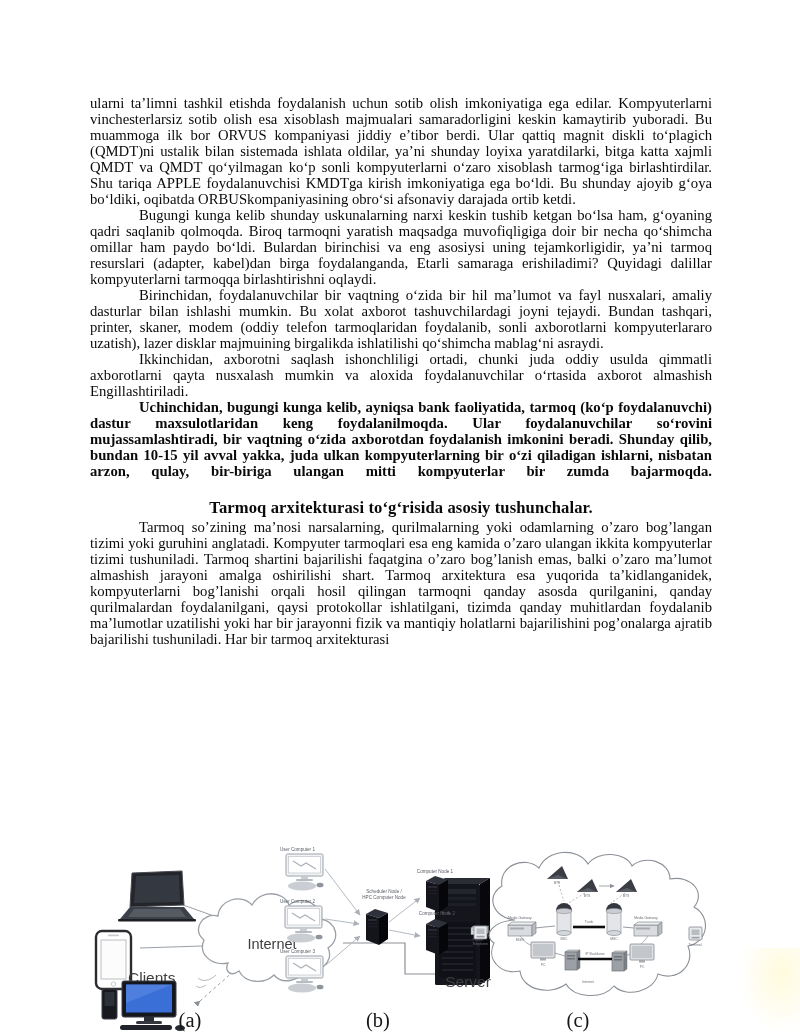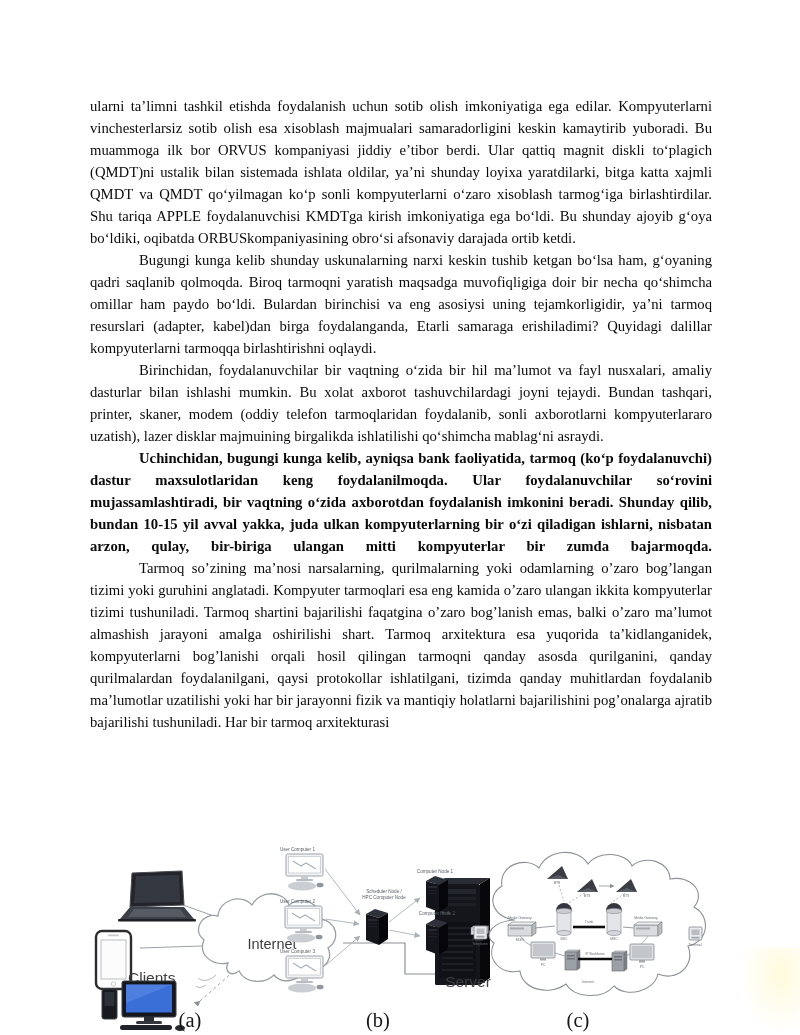--- a/index.html
+++ b/index.html
@@ -2,21 +2,21 @@
 <html><head>
 <meta charset="utf-8">
 <style>
   html,body{margin:0;padding:0;}
   body{
     position:relative;width:800px;height:1035px;background:#ffffff;overflow:hidden;
     font-family:"Liberation Serif", serif;color:#0a0a0a;
   }
   .textblock{
     position:absolute;left:90px;top:95px;width:622px;
-    font-size:14.7px;line-height:22px;text-align:justify;
+    font-size:14.7px;line-height:16px;text-align:justify;
   }
   .textblock p{margin:0;text-indent:49px;}
   .textblock p.noindent{text-indent:0;}
   .textblock p.jlast{text-align-last:justify;font-weight:bold;}
   h2.heading{
     margin:21px 0 3px;text-align:center;font-size:16.6px;font-weight:bold;text-indent:0;
     letter-spacing:0.1px;
   }
   .figures{position:absolute;left:88px;top:843px;}
   .lblA{font-family:"Liberation Sans",sans-serif;fill:#3d3d40;}
@@ -29,21 +29,23 @@
     pointer-events:none;
   }
 </style>
 </head>
 <body>
 
 <div class="textblock">
   <p class="noindent">ularni ta’limni tashkil etishda foydalanish uchun sotib olish imkoniyatiga ega edilar. Kompyuterlarni vinchesterlarsiz sotib olish esa xisoblash majmualari samaradorligini keskin kamaytirib yuboradi. Bu muammoga ilk bor ORVUS kompaniyasi jiddiy e’tibor berdi. Ular qattiq magnit diskli to‘plagich (QMDT)ni ustalik bilan sistemada ishlata oldilar, ya’ni shunday loyixa yaratdilarki, bitga katta xajmli QMDT va QMDT qo‘yilmagan ko‘p sonli kompyuterlarni o‘zaro xisoblash tarmog‘iga birlashtirdilar. Shu tariqa APPLE foydalanuvchisi KMDTga kirish imkoniyatiga ega bo‘ldi. Bu shunday ajoyib g‘oya bo‘ldiki, oqibatda ORBUSkompaniyasining obro‘si afsonaviy darajada ortib ketdi.</p>
   <p>Bugungi kunga kelib shunday uskunalarning narxi keskin tushib ketgan bo‘lsa ham, g‘oyaning qadri saqlanib qolmoqda. Biroq tarmoqni yaratish maqsadga muvofiqligiga doir bir necha qo‘shimcha omillar ham paydo bo‘ldi. Bulardan birinchisi va eng asosiysi uning tejamkorligidir, ya’ni tarmoq resurslari (adapter, kabel)dan birga foydalanganda, Etarli samaraga erishiladimi? Quyidagi dalillar kompyuterlarni tarmoqqa birlashtirishni oqlaydi.</p>
   <p>Birinchidan, foydalanuvchilar bir vaqtning o‘zida bir hil ma’lumot va fayl nusxalari, amaliy dasturlar bilan ishlashi mumkin. Bu xolat axborot tashuvchilardagi joyni tejaydi. Bundan tashqari, printer, skaner, modem (oddiy telefon tarmoqlaridan foydalanib, sonli axborotlarni kompyuterlararo uzatish), lazer disklar majmuining birgalikda ishlatilishi qo‘shimcha mablag‘ni asraydi.</p>
+  <p>Ikkinchidan, axborotni saqlash ishonchliligi ortadi, chunki juda oddiy usulda qimmatli axborotlarni qayta nusxalash mumkin va aloxida foydalanuvchilar o‘rtasida axborot almashish Engillashtiriladi.</p>
   <p class="jlast">Uchinchidan, bugungi kunga kelib, ayniqsa bank faoliyatida, tarmoq (ko‘p foydalanuvchi) dastur maxsulotlaridan keng foydalanilmoqda. Ular foydalanuvchilar so‘rovini mujassamlashtiradi, bir vaqtning o‘zida axborotdan foydalanish imkonini beradi. Shunday qilib, bundan 10-15 yil avval yakka, juda ulkan kompyuterlarning bir o‘zi qiladigan ishlarni, nisbatan arzon, qulay, bir-biriga ulangan mitti kompyuterlar bir zumda bajarmoqda.</p>
+  <h2 class="heading">Tarmoq arxitekturasi to‘g‘risida asosiy tushunchalar.</h2>
   <p>Tarmoq so’zining ma’nosi narsalarning, qurilmalarning yoki odamlarning o’zaro bog’langan tizimi yoki guruhini anglatadi. Kompyuter tarmoqlari esa eng kamida o’zaro ulangan ikkita kompyuterlar tizimi tushuniladi. Tarmoq shartini bajarilishi faqatgina o’zaro bog’lanish emas, balki o’zaro ma’lumot almashish jarayoni amalga oshirilishi shart. Tarmoq arxitektura esa yuqorida ta’kidlanganidek, kompyuterlarni bog’lanishi orqali hosil qilingan tarmoqni qanday asosda qurilganini, qanday qurilmalardan foydalanilgani, qaysi protokollar ishlatilgani, tizimda qanday muhitlardan foydalanib ma’lumotlar uzatilishi yoki har bir jarayonni fizik va mantiqiy holatlarni bajarilishini pog’onalarga ajratib bajarilishi tushuniladi. Har bir tarmoq arxitekturasi</p>
 </div>
 
 <svg class="figures" width="624" height="192" viewBox="0 0 624 192">
   <defs>
     <marker id="arr" markerWidth="7" markerHeight="7" refX="5.5" refY="3" orient="auto">
       <path d="M0,0 L6,3 L0,6 Z" fill="#aab0b8"></path>
     </marker>
     <marker id="arrd" markerWidth="7" markerHeight="7" refX="5.5" refY="3" orient="auto">
       <path d="M0,0 L6,3 L0,6 Z" fill="#8b9097"></path>

